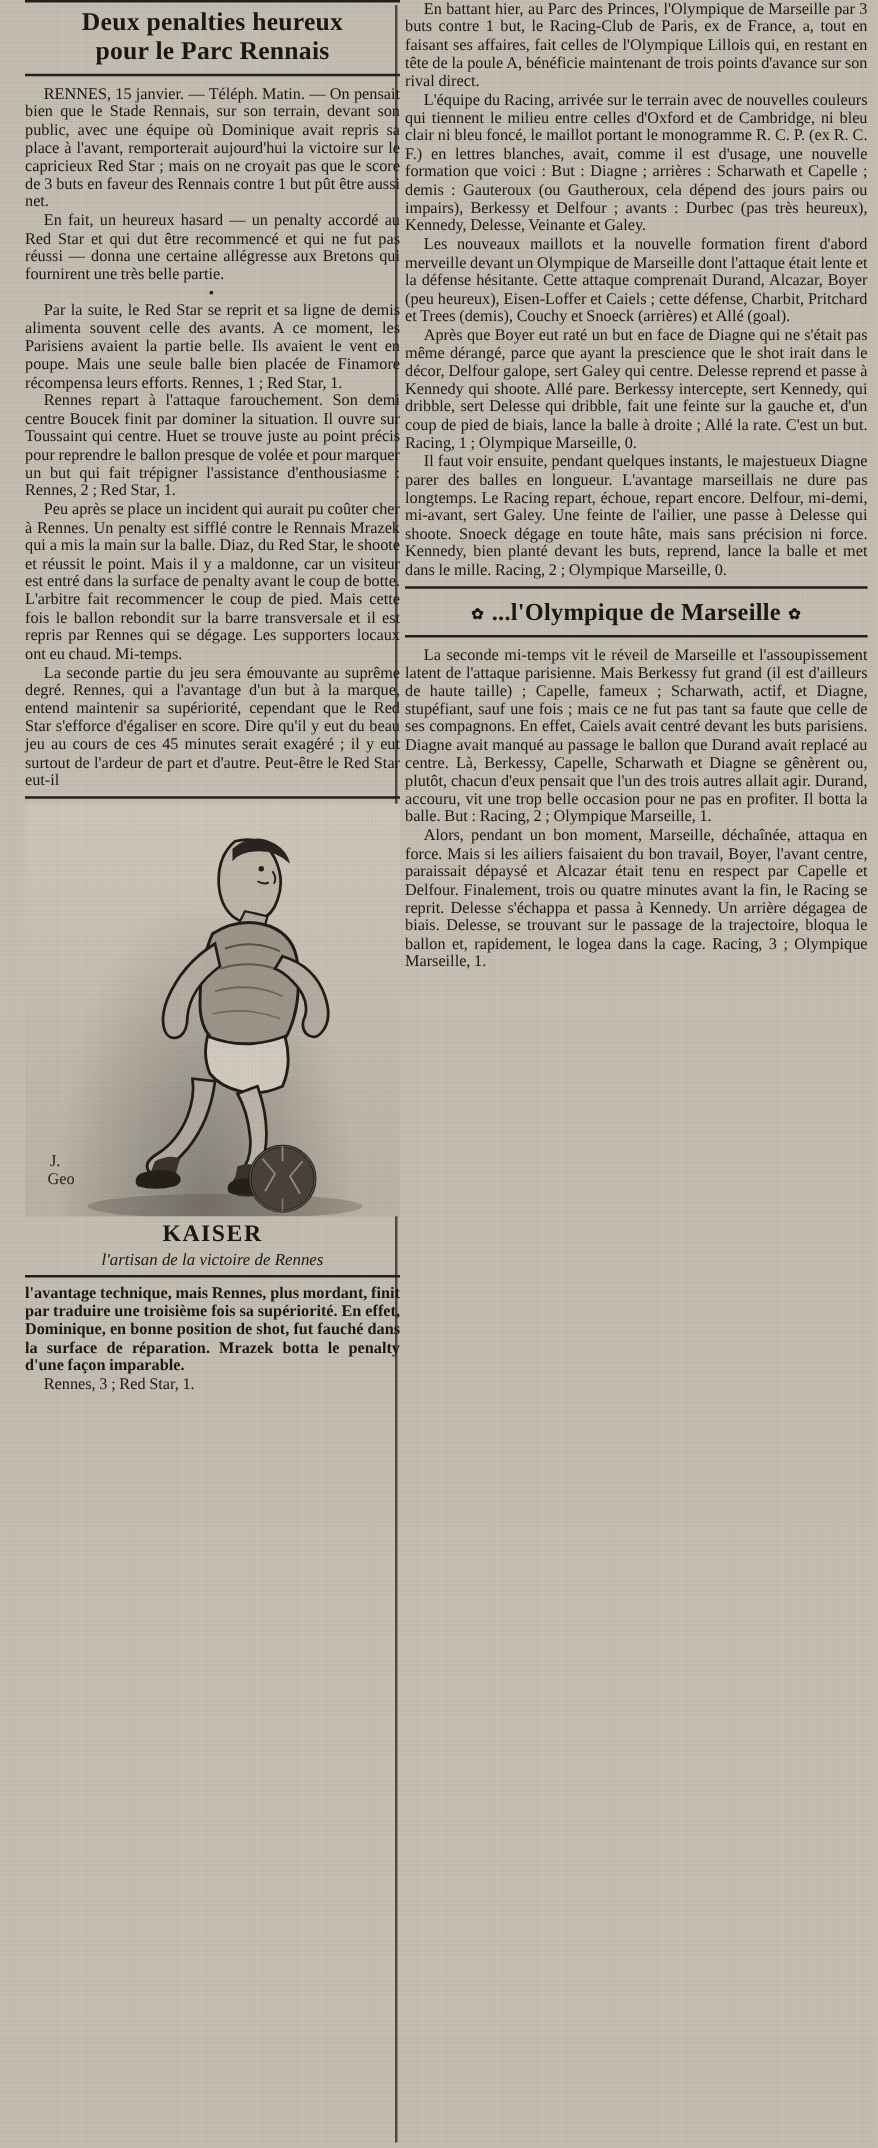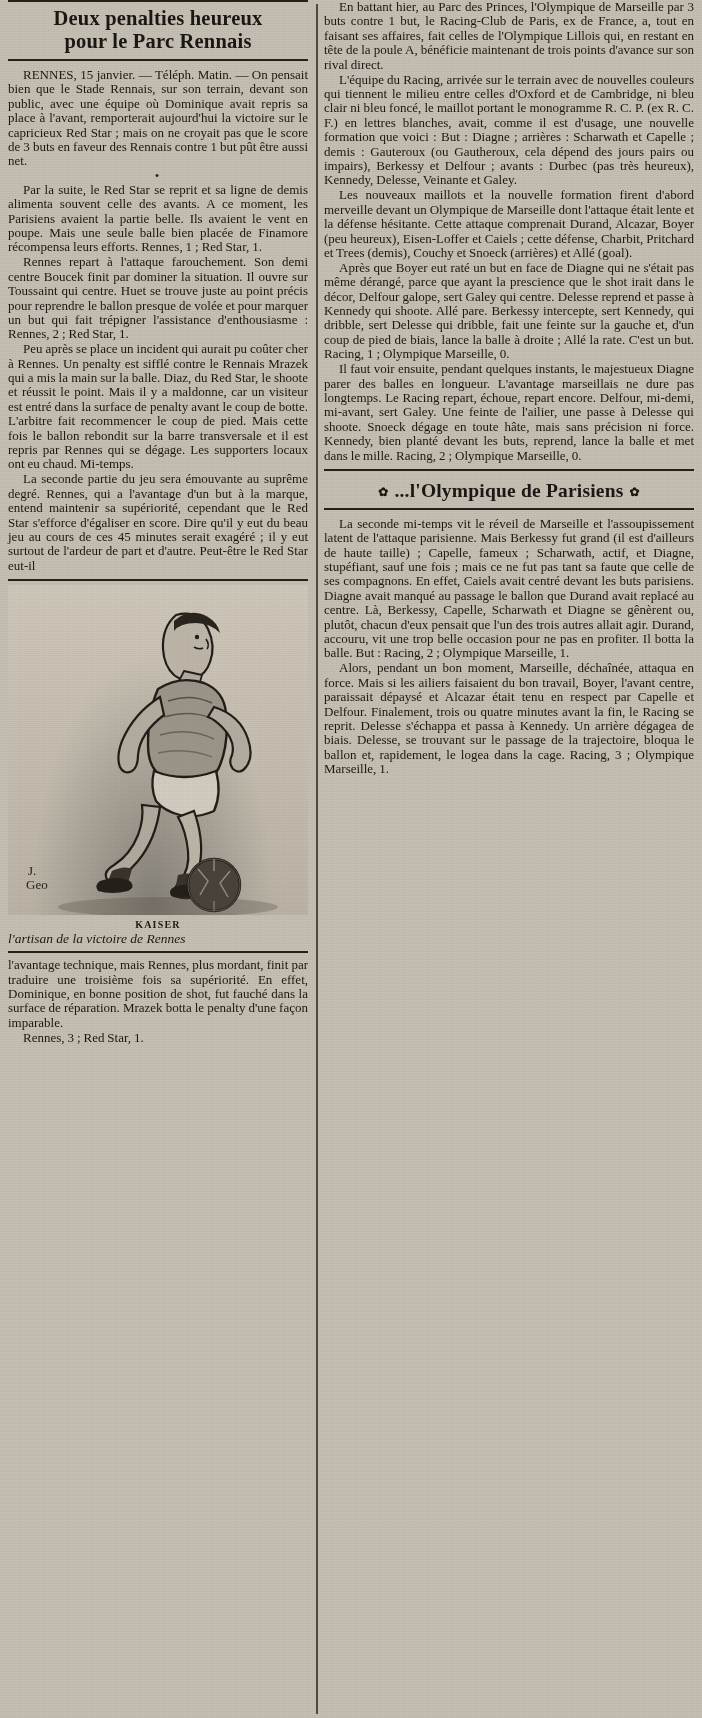--- a/index.html
+++ b/index.html
@@ -26,21 +26,21 @@
       repeating-linear-gradient(90deg, rgba(0,0,0,0.02) 0px, rgba(0,0,0,0.02) 1px, rgba(255,255,255,0.015) 1px, rgba(255,255,255,0.015) 3px);
     mix-blend-mode: multiply;
     opacity: .75;
   }
   .col {
     position: absolute;
     top: 0;
     height: 100%;
     box-sizing: border-box;
   }
-  .col-left  { left: 8px;   width: 300px; }
+  .col-left  { left: 20px;   width: 300px; }
   .col-right { left: 324px; width: 370px; }
 
   .vrule {
     position: absolute;
     top: 4px;
     bottom: 4px;
     left: 316px;
     width: 2px;
     background: #2a241d;
     opacity: .75;
@@ -72,21 +72,21 @@
     margin: 0 0 0.5px 0;
     text-align: justify;
     text-justify: inter-word;
     font-size: 13px;
     line-height: 14.4px;
     text-indent: 15px;
     hyphens: auto;
     -webkit-hyphens: auto;
     word-spacing: -0.3px;
   }
-  p.body.noindent { text-indent: 0; }
+  p.body.noindent { text-indent: 0; font-weight: bold; }
 
   .dotsep {
     text-align: center;
     font-size: 13px;
     line-height: 10px;
     letter-spacing: 2px;
     margin: 2px 0 2px 0;
     color: #241f19;
   }
 
@@ -102,25 +102,26 @@
     height: 330px;
     background:
       radial-gradient(ellipse at 48% 96%, rgba(0,0,0,.28) 0%, rgba(0,0,0,0) 55%),
       linear-gradient(180deg, #cec7ba 0%, #c3bcaf 60%, #bab3a6 100%);
     overflow: hidden;
   }
   .illus svg { position: absolute; left: 0; top: 0; }
   .cap-name {
     text-align: center;
     font-weight: bold;
-    font-size: 10px;
+    font-size: 19px;
     letter-spacing: 1.2px;
     margin-top: 4px;
   }
   .cap-sub {
+    text-align: center;
     font-style: italic;
     font-size: 13.5px;
     margin: 1px 0 4px 0;
   }
   .rule-after-cap {
     border-top: 2px solid #241f19;
     margin: 2px 0 5px 0;
   }
 
   .sep-rule {
@@ -144,20 +145,21 @@
   <div class="col col-left">
 
     <div class="hl-box">
       <div class="headline">
         <span>Deux penalties heureux</span><br>
         <span>pour le Parc Rennais</span>
       </div>
     </div>
 
     <p class="body">RENNES, 15 janvier. — Téléph. Matin. — On pensait bien que le Stade Rennais, sur son terrain, devant son public, avec une équipe où Dominique avait repris sa place à l'avant, remporterait aujourd'hui la victoire sur le capricieux Red Star ; mais on ne croyait pas que le score de 3 buts en faveur des Rennais contre 1 but pût être aussi net.</p>
+    <p class="body">En fait, un heureux hasard — un penalty accordé au Red Star et qui dut être recommencé et qui ne fut pas réussi — donna une certaine allégresse aux Bretons qui fournirent une très belle partie.</p>
     <div class="dotsep">•</div>
     <p class="body">Par la suite, le Red Star se reprit et sa ligne de demis alimenta souvent celle des avants. A ce moment, les Parisiens avaient la partie belle. Ils avaient le vent en poupe. Mais une seule balle bien placée de Finamore récompensa leurs efforts. Rennes, 1 ; Red Star, 1.</p>
     <p class="body">Rennes repart à l'attaque farouchement. Son demi centre Boucek finit par dominer la situation. Il ouvre sur Toussaint qui centre. Huet se trouve juste au point précis pour reprendre le ballon presque de volée et pour marquer un but qui fait trépigner l'assistance d'enthousiasme : Rennes, 2 ; Red Star, 1.</p>
     <p class="body">Peu après se place un incident qui aurait pu coûter cher à Rennes. Un penalty est sifflé contre le Rennais Mrazek qui a mis la main sur la balle. Diaz, du Red Star, le shoote et réussit le point. Mais il y a maldonne, car un visiteur est entré dans la surface de penalty avant le coup de botte. L'arbitre fait recommencer le coup de pied. Mais cette fois le ballon rebondit sur la barre transversale et il est repris par Rennes qui se dégage. Les supporters locaux ont eu chaud. Mi-temps.</p>
     <p class="body">La seconde partie du jeu sera émouvante au suprême degré. Rennes, qui a l'avantage d'un but à la marque, entend maintenir sa supériorité, cependant que le Red Star s'efforce d'égaliser en score. Dire qu'il y eut du beau jeu au cours de ces 45 minutes serait exagéré ; il y eut surtout de l'ardeur de part et d'autre. Peut-être le Red Star eut-il</p>
 
     <div class="illus-wrap">
       <div class="illus">
         <svg width="300" height="330" viewBox="0 0 300 330">
           <defs>
@@ -226,21 +228,21 @@
     <p class="body">En battant hier, au Parc des Princes, l'Olympique de Marseille par 3 buts contre 1 but, le Racing-Club de Paris, ex de France, a, tout en faisant ses affaires, fait celles de l'Olympique Lillois qui, en restant en tête de la poule A, bénéficie maintenant de trois points d'avance sur son rival direct.</p>
     <p class="body">L'équipe du Racing, arrivée sur le terrain avec de nouvelles couleurs qui tiennent le milieu entre celles d'Oxford et de Cambridge, ni bleu clair ni bleu foncé, le maillot portant le monogramme R. C. P. (ex R. C. F.) en lettres blanches, avait, comme il est d'usage, une nouvelle formation que voici : But : Diagne ; arrières : Scharwath et Capelle ; demis : Gauteroux (ou Gautheroux, cela dépend des jours pairs ou impairs), Berkessy et Delfour ; avants : Durbec (pas très heureux), Kennedy, Delesse, Veinante et Galey.</p>
     <p class="body">Les nouveaux maillots et la nouvelle formation firent d'abord merveille devant un Olympique de Marseille dont l'attaque était lente et la défense hésitante. Cette attaque comprenait Durand, Alcazar, Boyer (peu heureux), Eisen-Loffer et Caiels ; cette défense, Charbit, Pritchard et Trees (demis), Couchy et Snoeck (arrières) et Allé (goal).</p>
     <p class="body">Après que Boyer eut raté un but en face de Diagne qui ne s'était pas même dérangé, parce que ayant la prescience que le shot irait dans le décor, Delfour galope, sert Galey qui centre. Delesse reprend et passe à Kennedy qui shoote. Allé pare. Berkessy intercepte, sert Kennedy, qui dribble, sert Delesse qui dribble, fait une feinte sur la gauche et, d'un coup de pied de biais, lance la balle à droite ; Allé la rate. C'est un but. Racing, 1 ; Olympique Marseille, 0.</p>
     <p class="body">Il faut voir ensuite, pendant quelques instants, le majestueux Diagne parer des balles en longueur. L'avantage marseillais ne dure pas longtemps. Le Racing repart, échoue, repart encore. Delfour, mi-demi, mi-avant, sert Galey. Une feinte de l'ailier, une passe à Delesse qui shoote. Snoeck dégage en toute hâte, mais sans précision ni force. Kennedy, bien planté devant les buts, reprend, lance la balle et met dans le mille. Racing, 2 ; Olympique Marseille, 0.</p>
 
     <div class="sep-rule"></div>
 
     <div class="hl-box thin" style="border-top:none; margin-top:4px;">
       <div class="headline small">
-        <span class="ornament">✿</span><span>...l'Olympique de Parisiens</span><span class="ornament">✿</span>
+        <span class="ornament">✿</span><span>...l'Olympique de Marseille</span><span class="ornament">✿</span>
       </div>
     </div>
 
     <p class="body">La seconde mi-temps vit le réveil de Marseille et l'assoupissement latent de l'attaque parisienne. Mais Berkessy fut grand (il est d'ailleurs de haute taille) ; Capelle, fameux ; Scharwath, actif, et Diagne, stupéfiant, sauf une fois ; mais ce ne fut pas tant sa faute que celle de ses compagnons. En effet, Caiels avait centré devant les buts parisiens. Diagne avait manqué au passage le ballon que Durand avait replacé au centre. Là, Berkessy, Capelle, Scharwath et Diagne se gênèrent ou, plutôt, chacun d'eux pensait que l'un des trois autres allait agir. Durand, accouru, vit une trop belle occasion pour ne pas en profiter. Il botta la balle. But : Racing, 2 ; Olympique Marseille, 1.</p>
     <p class="body">Alors, pendant un bon moment, Marseille, déchaînée, attaqua en force. Mais si les ailiers faisaient du bon travail, Boyer, l'avant centre, paraissait dépaysé et Alcazar était tenu en respect par Capelle et Delfour. Finalement, trois ou quatre minutes avant la fin, le Racing se reprit. Delesse s'échappa et passa à Kennedy. Un arrière dégagea de biais. Delesse, se trouvant sur le passage de la trajectoire, bloqua le ballon et, rapidement, le logea dans la cage. Racing, 3 ; Olympique Marseille, 1.</p>
 
   </div>
 
   <div class="grain"></div>
 </div>

